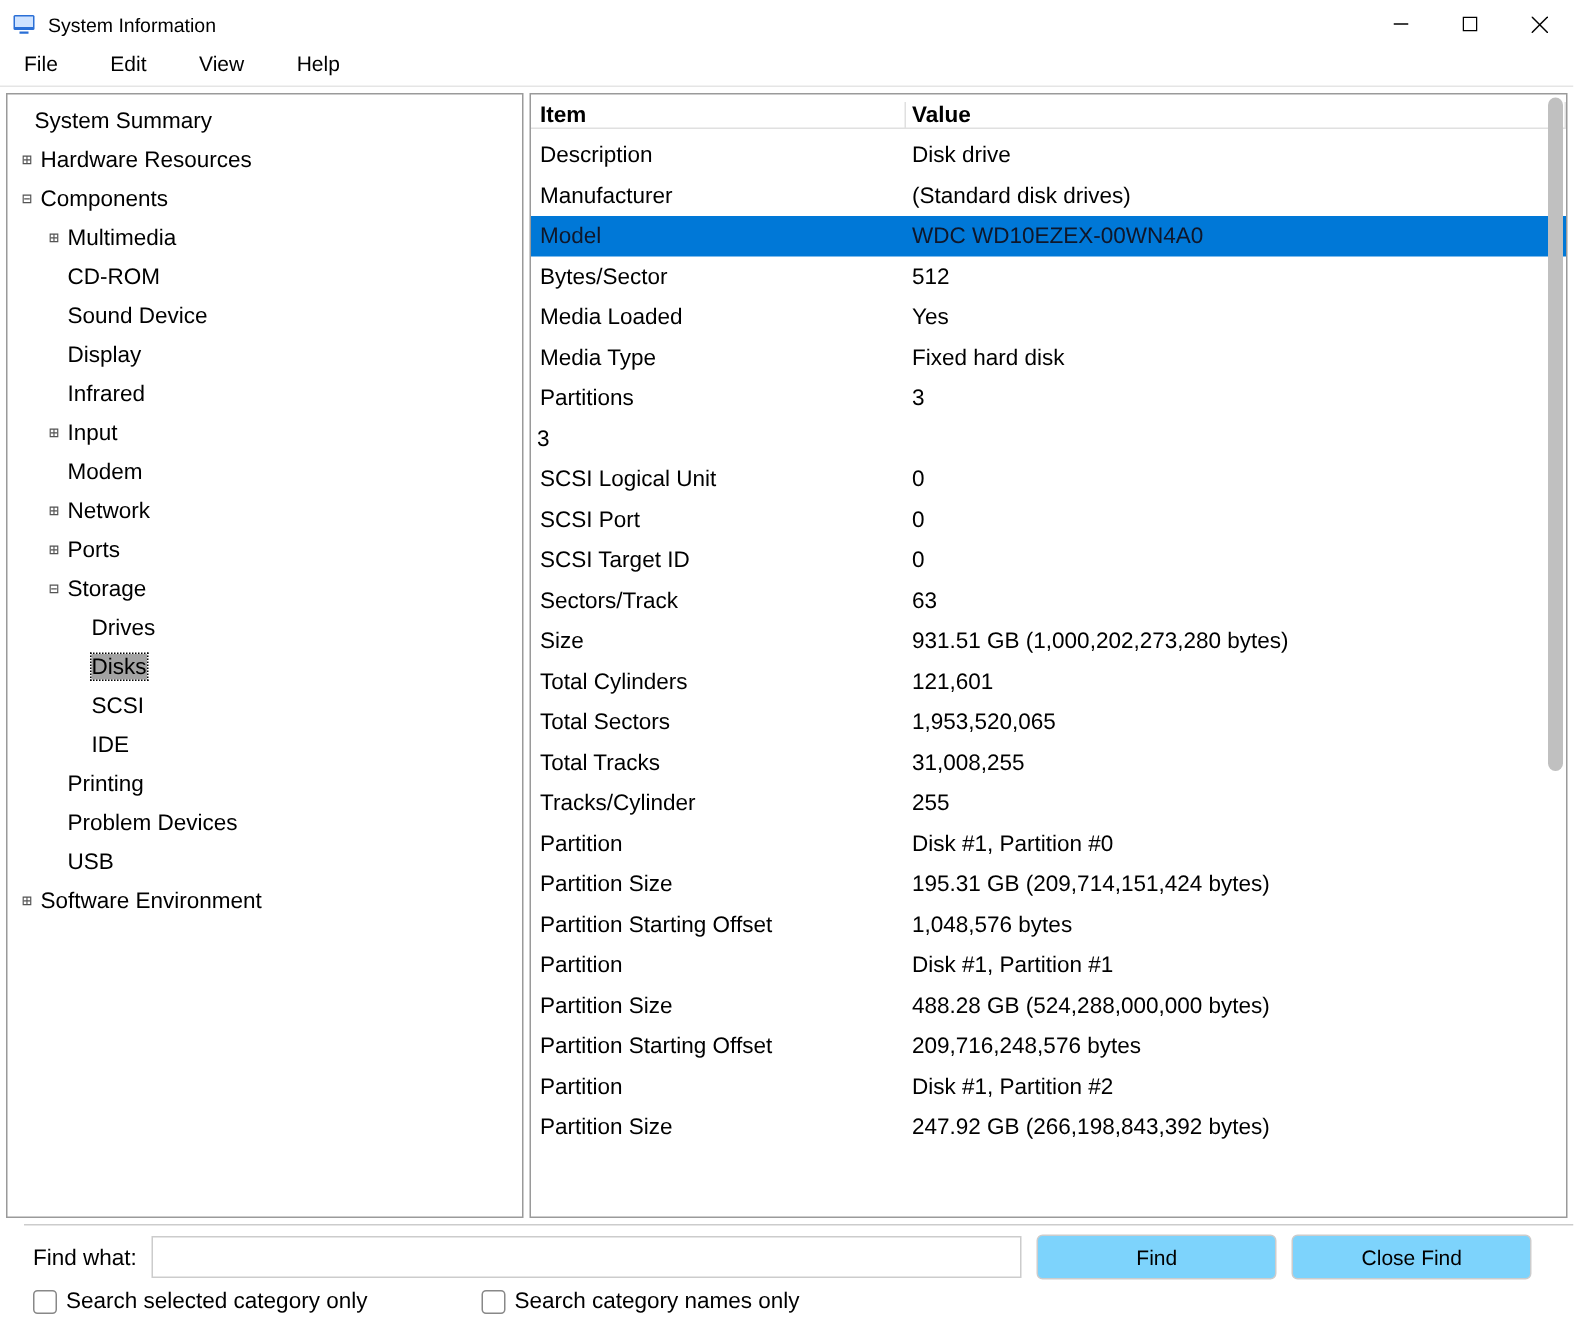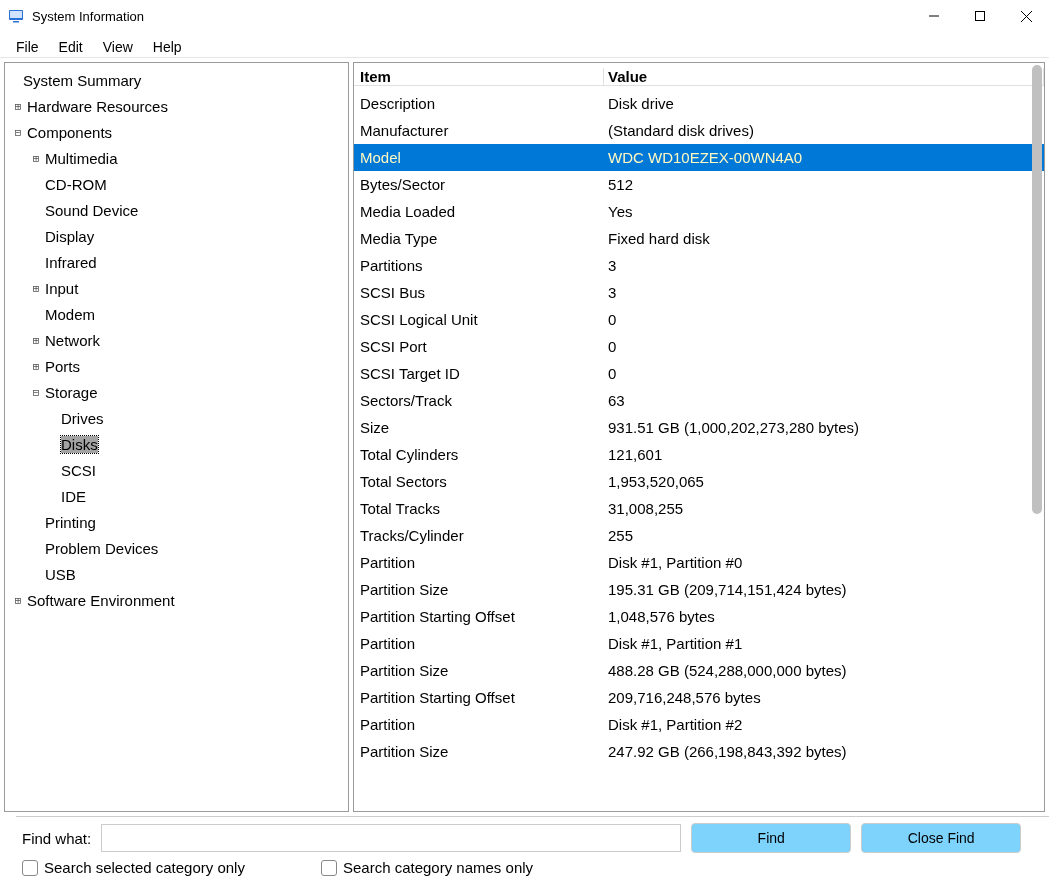--- a/index.html
+++ b/index.html
@@ -29,23 +29,23 @@
 .titlebar .title { font-size: 13px; }
 .titlebar .spacer { flex: 1; }
 .titlebar .winbtn {
   width: 46px; height: 32px;
   display: flex; align-items: center; justify-content: center;
   font-size: 12px;
 }
 .menubar {
   height: 26px;
   display: flex;
-  align-items: flex-end;
+  align-items: flex-start;
   padding-left: 6px;
-  gap: 0;
+  gap: 15px;
   border-bottom: 1px solid #e5e5e5;
 }
 .menubar .menu {
   padding: 2px 10px;
   font-size: 14px;
 }
 .content {
   flex: 1;
   display: flex;
   min-height: 0;
@@ -110,21 +110,21 @@
   font-size: 15px;
   white-space: nowrap;
 }
 .grid-row.header .col-item,
 .grid-row.header .col-value {
   border-right: 1px solid #e0e0e0;
   border-bottom: 1px solid #e0e0e0;
 }
 .grid-row.selected {
   background: #0078d7;
-  color: #fef9c3;
+  color: #0f172a;
 }
 .find-bar {
   border-top: 1px solid #ccc;
   padding: 6px 6px 4px 6px;
   display: flex;
   flex-direction: column;
   gap: 6px;
   margin-left: 16px;
 }
 .find-row1 {
@@ -314,21 +314,20 @@
           </div>
           <div class="grid-row">
             <div class="col-item">Media Type</div>
             <div class="col-value">Fixed hard disk</div>
           </div>
           <div class="grid-row">
             <div class="col-item">Partitions</div>
             <div class="col-value">3</div>
           </div>
           <div class="grid-row">
-            <div class="col-item">SCSI Bus</div>
             <div class="col-value">3</div>
           </div>
           <div class="grid-row">
             <div class="col-item">SCSI Logical Unit</div>
             <div class="col-value">0</div>
           </div>
           <div class="grid-row">
             <div class="col-item">SCSI Port</div>
             <div class="col-value">0</div>
           </div>

